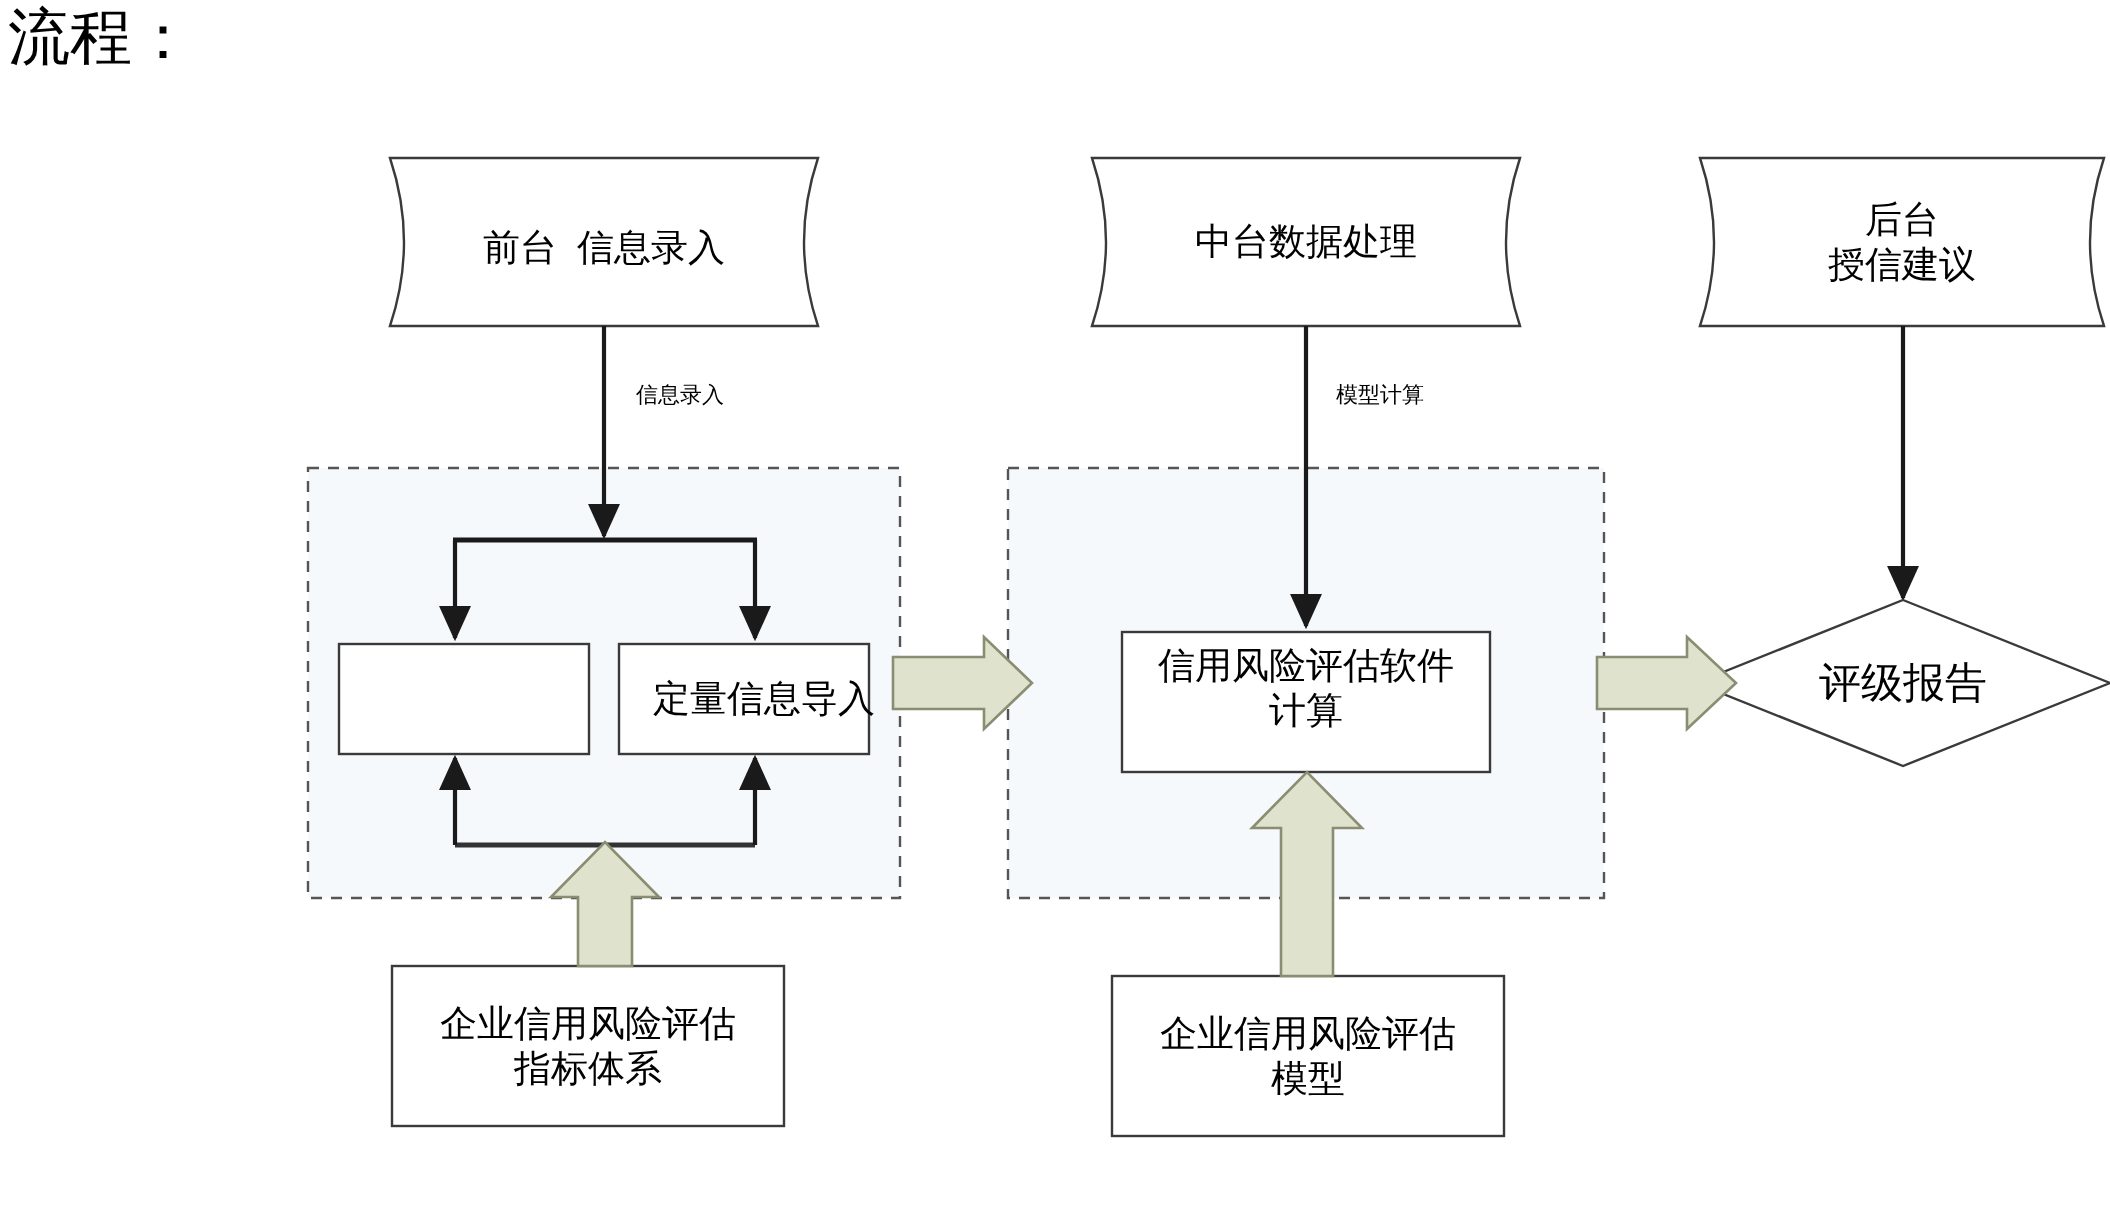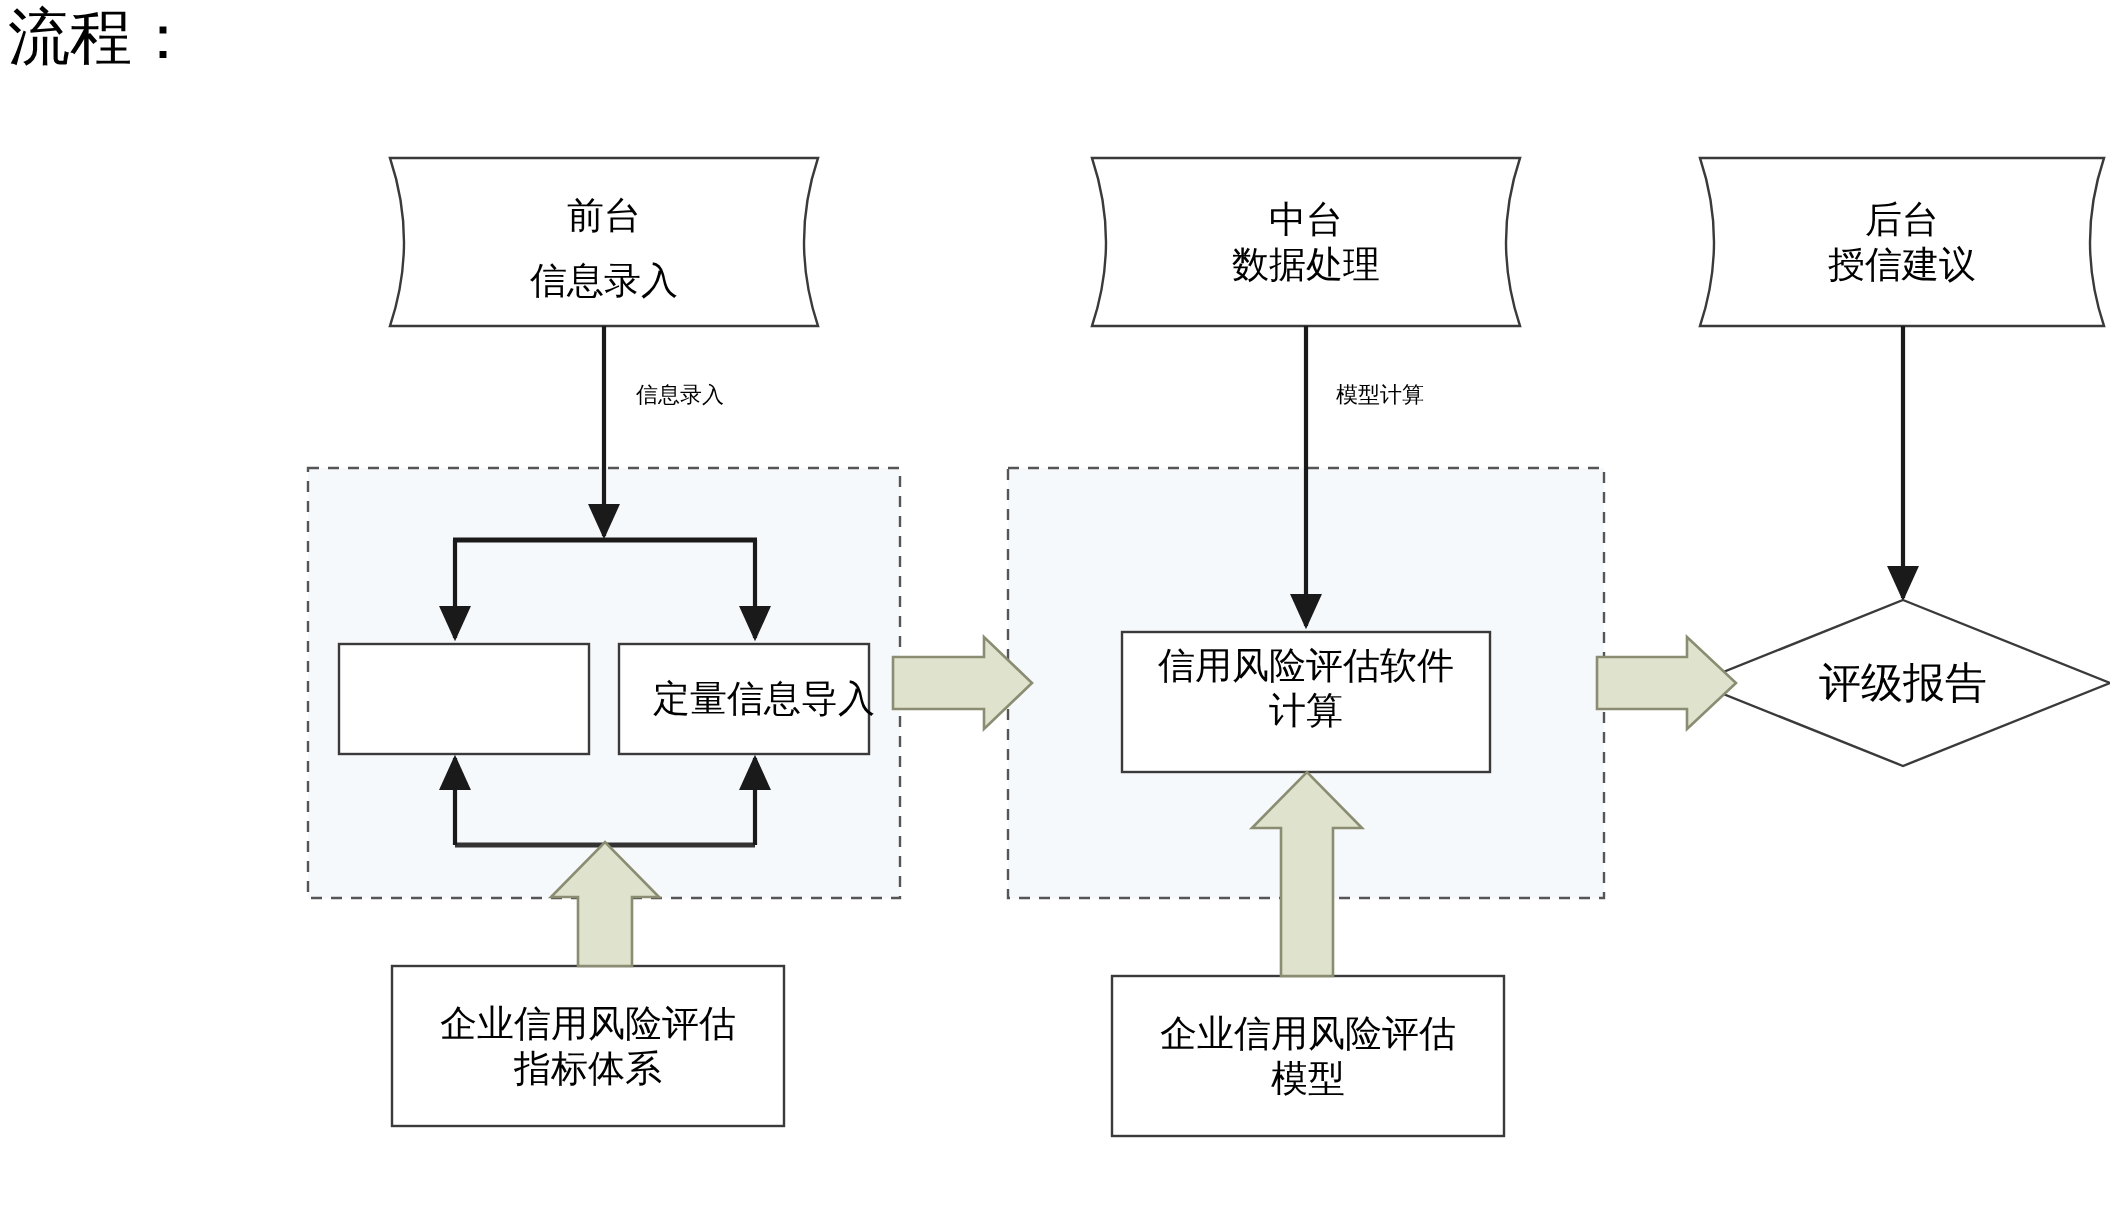--- a/index.html
+++ b/index.html
@@ -105,25 +105,25 @@
 
     <path d="M893,657 L984,657 L984,637 L1032,683 L984,729 L984,709 L893,709 Z" fill="#dfe2cd" stroke="#8b8d72" stroke-width="2.6"></path>
 
     <path d="M1597,657 L1687,657 L1687,637 L1736,683 L1687,729 L1687,709 L1597,709 Z" fill="#dfe2cd" stroke="#8b8d72" stroke-width="2.6"></path>
 
     <path d="M578,966 L578,897 L551,897 L605,842 L659,897 L632,897 L632,966 Z" fill="#dfe2cd" stroke="#8b8d72" stroke-width="2.6"></path>
 
     <path d="M1281,976 L1281,828 L1252,828 L1307,772 L1362,828 L1333,828 L1333,976 Z" fill="#dfe2cd" stroke="#8b8d72" stroke-width="2.6"></path>
   </svg>
 
-  <div class="node-text tape-label" style="left:390px; top:158px; width:428px; height:180px; flex-direction:column;gap:20px;">
+  <div class="node-text tape-label" style="left:390px; top:158px; width:428px; height:180px; flex-direction:row;gap:20px;">
     <div>前台</div>
     <div>信息录入</div>
   </div>
-  <div class="node-text tape-label" style="left:1092px; top:158px; width:428px; height:168px; flex-direction:column;">
+  <div class="node-text tape-label" style="left:1092px; top:158px; width:428px; height:168px; ">
     <div>中台</div>
     <div>数据处理</div>
   </div>
   <div class="node-text tape-label" style="left:1700px; top:158px; width:404px; height:168px; flex-direction:column;">
     <div>后台</div>
     <div>授信建议</div>
   </div>
 
   <div class="edge-label" style="left:636px; top:380px;">信息录入</div>
   <div class="edge-label" style="left:1336px; top:380px;">模型计算</div>

